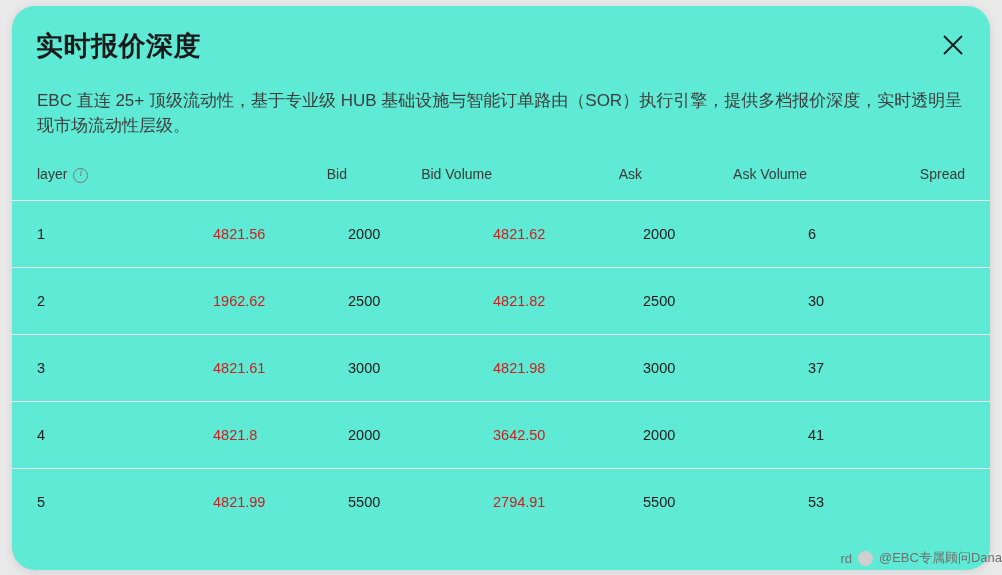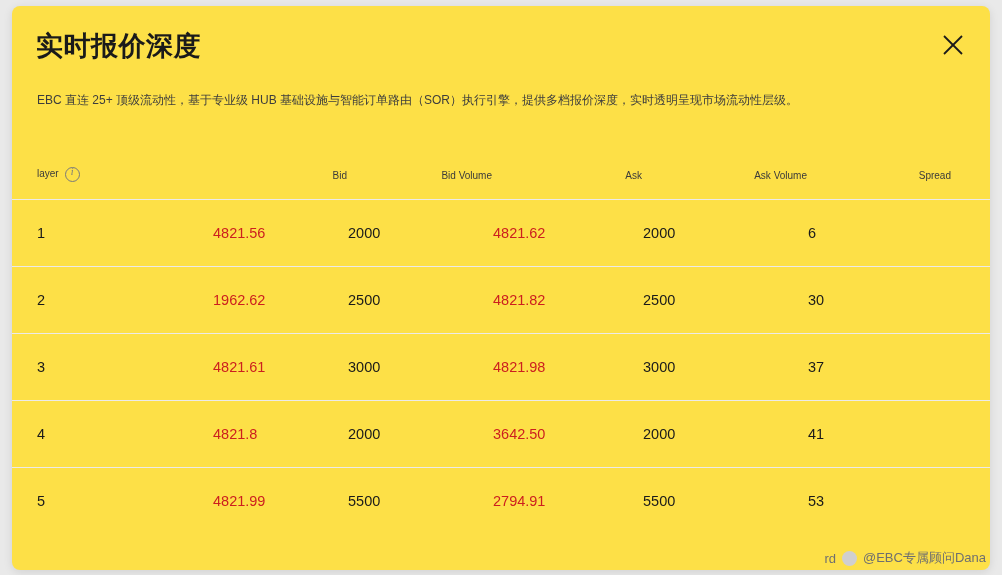--- a/index.html
+++ b/index.html
@@ -18,22 +18,22 @@
     width: 1002px;
     height: 575px;
     background: #e9e9e9;
   }
   .modal {
     position: absolute;
     left: 12px;
     top: 6px;
     width: 978px;
     height: 564px;
-    background: #fde047;
-    border-radius: 8px;
+    background: #5eead4;
+    border-radius: 23px;
     box-shadow: 0 2px 10px rgba(0,0,0,0.10);
     overflow: hidden;
   }
   .close-btn {
     position: absolute;
     right: 22px;
     top: 24px;
     width: 30px;
     height: 30px;
     cursor: pointer;
@@ -49,49 +49,49 @@
     font-size: 27px;
     font-weight: bold;
     color: #1a1a1a;
     letter-spacing: 0.5px;
   }
   .modal-desc {
     position: absolute;
     left: 25px;
     top: 82px;
     width: 930px;
-    font-size: 12px;
+    font-size: 17px;
     line-height: 25px;
     color: #3d3d3d;
   }
   .table-wrap {
     position: absolute;
     left: 0;
     top: 160px;
     width: 978px;
   }
   table.depth {
     width: 100%;
     border-collapse: collapse;
     table-layout: fixed;
   }
   table.depth th {
-    font-size: 10px;
+    font-size: 14px;
     font-weight: normal;
     color: #3a3a3a;
     padding: 0 0 18px 0;
     text-align: right;
     vertical-align: bottom;
   }
   table.depth th.first, table.depth td.first {
     text-align: left;
     padding-left: 25px;
   }
   table.depth th.last, table.depth td.last {
-    padding-right: 39px;
+    padding-right: 25px;
   }
   table.depth td {
     font-size: 14.5px;
     color: #1a1a1a;
     height: 64px;
     vertical-align: middle;
     border-top: 1px solid #eceaea;
   }
   table.depth td.price {
     color: #cc1f1f;
@@ -123,21 +123,21 @@
     right: 0;
     top: -2px;
     text-align: center;
     font-size: 10px;
     font-style: italic;
     color: #7a7a7a;
     font-family: "Liberation Serif", serif;
   }
   .watermark {
     position: absolute;
-    right: 16px;
+    right: 0;
     bottom: 8px;
     display: flex;
     align-items: center;
     gap: 6px;
     font-size: 13px;
     color: #6f6f6f;
   }
   .wm-rd {
     font-size: 13px;
     color: #6f6f6f;

